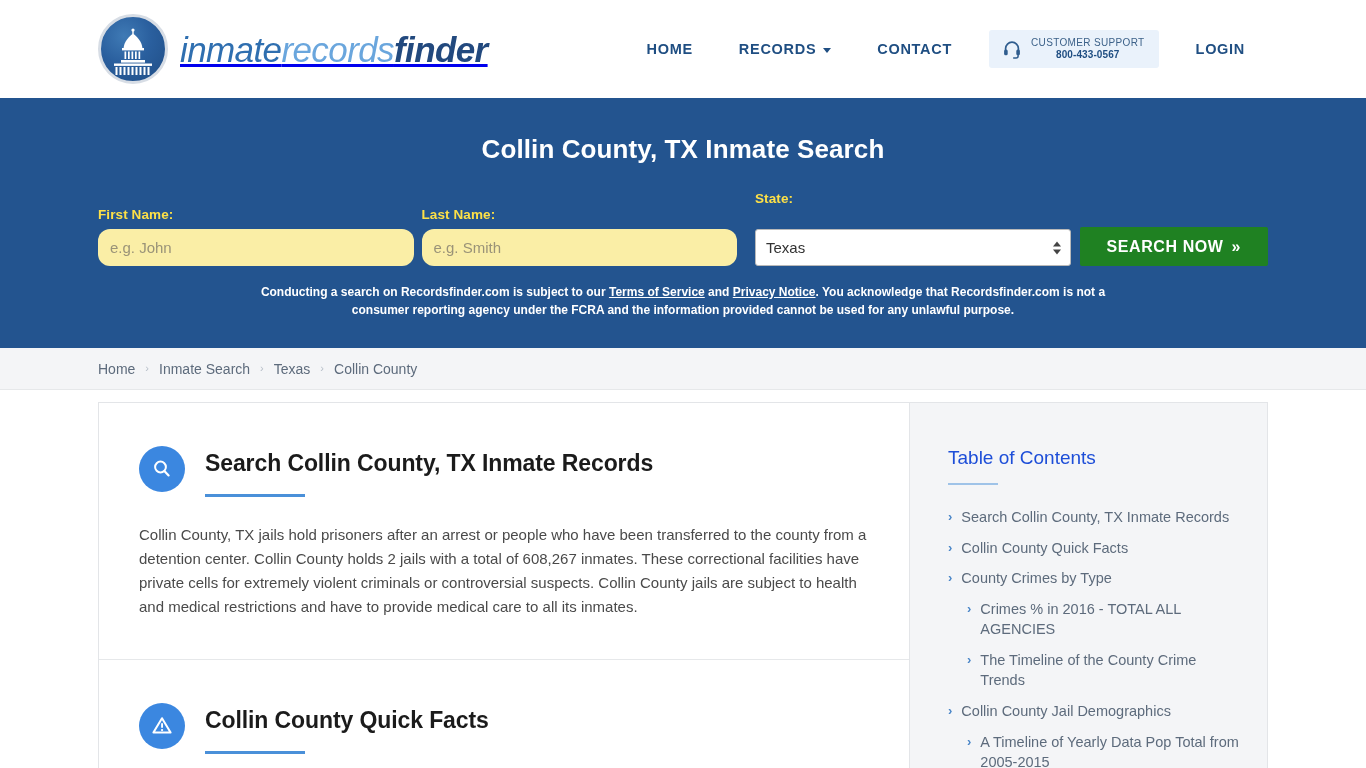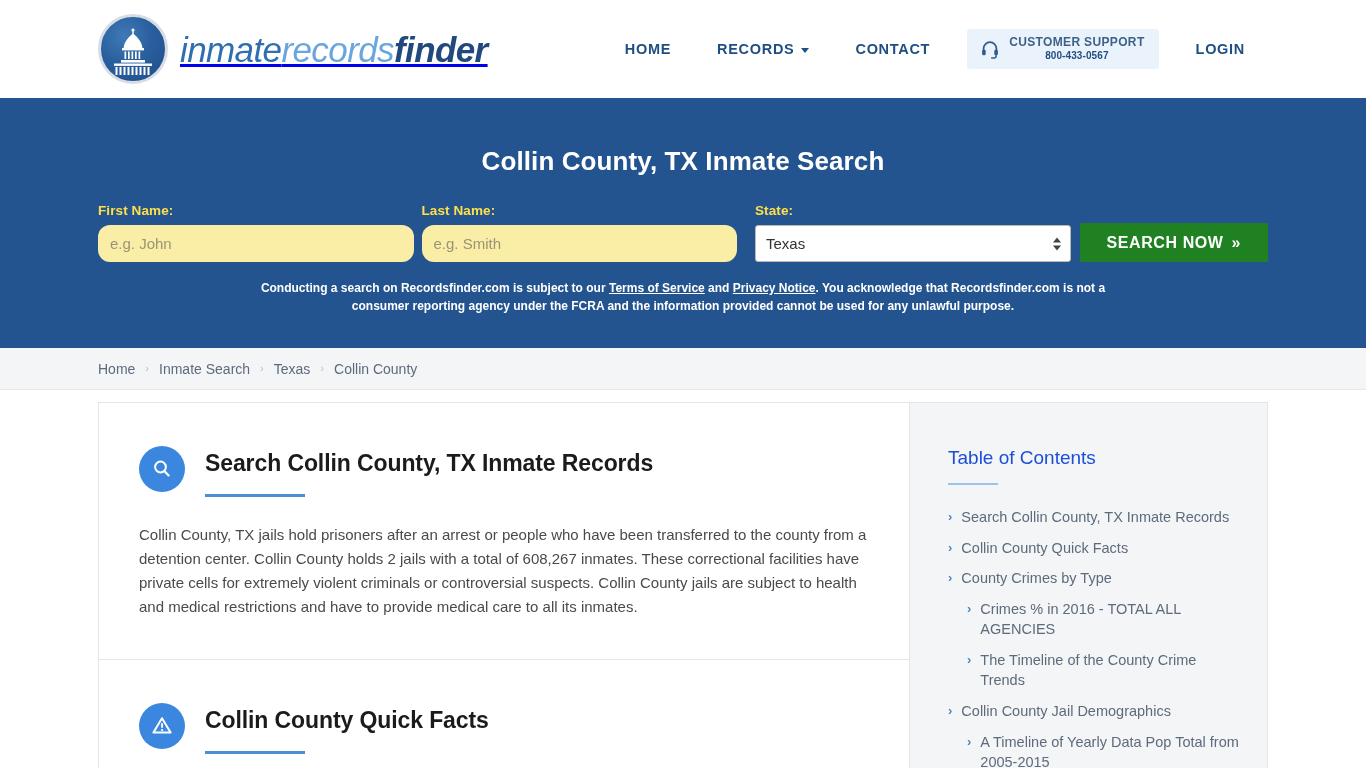--- a/index.html
+++ b/index.html
@@ -93,59 +93,59 @@
     align-items: center;
     gap: 9px;
     padding: 7px 14px 8px 13px;
     margin: 0 14px;
     text-decoration: none;
   }
   .support-text { line-height: 1.12; }
   .support-label {
     display: block;
     color: #3d6289;
-    font-size: 12px;
+    font-size: 10px;
     letter-spacing: 0.35px;
-    font-weight: 700;
+    font-weight: 400;
   }
   .support-phone {
     display: block;
     color: #1f4e82;
     font-size: 10px;
     font-weight: 700;
     letter-spacing: 0.1px;
     text-align: center;
   }
 
   
   .search-band {
     background: #23548f;
     height: 250px;
-    padding: 16px 98px;
+    padding: 4px 98px;
     position: relative;
   }
   .band-title {
     text-align: center;
     color: #ffffff;
     font-size: 26px;
     font-weight: 700;
     padding-top: 32px;
     letter-spacing: 0.1px;
   }
 
   .search-form {
     display: flex;
     align-items: flex-end;
     gap: 0;
     margin-top: 26px;
   }
   .field { display: flex; flex-direction: column; }
   .field-first { width: 318px; }
   .field-last  { width: 318px; margin-left: 8px; }
-  .field-state { width: 318px; margin-left: 18px; }
+  .field-state { width: 318px; margin-left: 18px; gap: 16px; }
 
   .field-label {
     color: #fde047;
     font-size: 13.5px;
     font-weight: 700;
     margin-bottom: 7px;
     letter-spacing: 0.1px;
   }
   .text-input {
     height: 37px;

